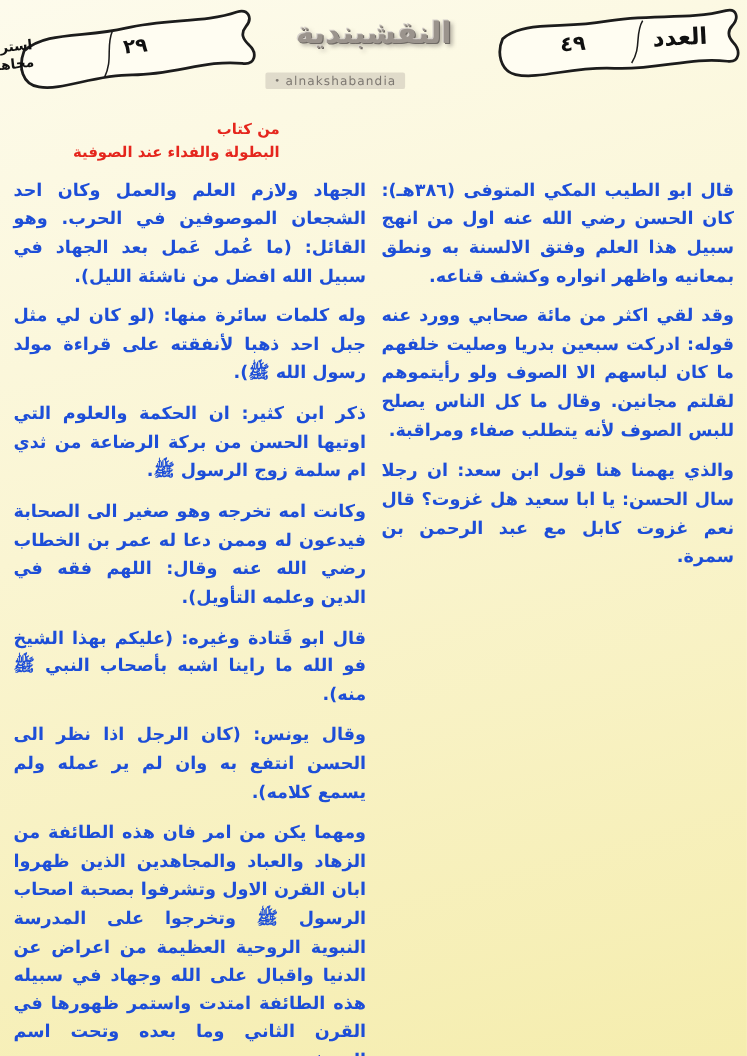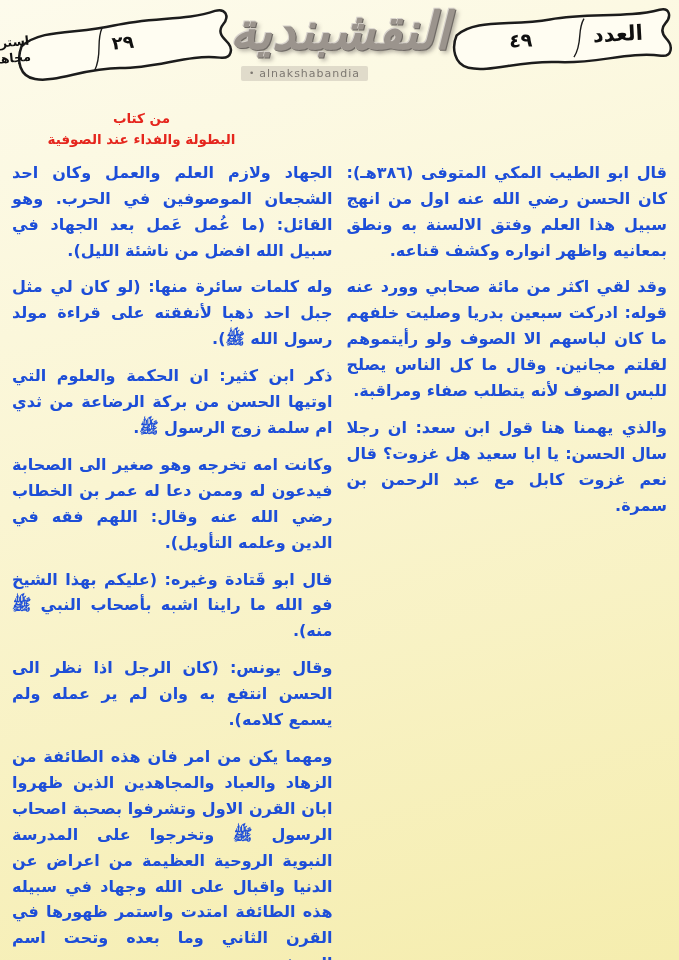--- a/index.html
+++ b/index.html
@@ -21,41 +21,40 @@
   .banner-issue { right:6px; top:6px; width:228px; height:66px; transform:rotate(-3deg); }
   .issue-label { right:30px; top:19px; font-size:21px; }
   .issue-num   { left:64px;  top:21px; font-size:19px; }
 
   .banner-rest { left:8px; top:10px; width:224px; height:70px; transform:rotate(-6deg); }
   .rest-label  { left:22px; top:13px; font-size:12.5px; text-align:center; line-height:1.3; }
   .rest-num    { left:104px; top:22px; font-size:18px; }
 
   .logo { position:absolute; left:50%; top:0; transform:translateX(-50%); width:230px; text-align:center; }
   .logo-ar {
-    font-size:52px; font-weight:bold; letter-spacing:-1px; line-height:62px;
+    font-size:27px; font-weight:bold; letter-spacing:-1px; line-height:62px;
     color:#9b948d;
     text-shadow:-1px -1px 0 #d8d3cd, 1px 1px 0 #6f6a65, 3px 3px 4px rgba(90,85,80,.45);
-    font-style:italic;
   }
   .logo-en {
     display:inline-block; direction:ltr; font-size:11px; letter-spacing:1px;
     color:#7d7871; background:rgba(150,145,138,.28);
     padding:1px 8px; border-radius:2px; margin-top:-6px;
     margin-right:70px;
   }
   .logo-en .dot { font-size:9px; vertical-align:1px; margin-right:4px; }
 
   
   .title {
     text-align:center; font-size:24px; font-weight:bold; color:#2020ae;
     margin-top:8px; text-shadow:1px 1px 1px rgba(60,60,140,.25);
   }
   .source {
     width:225px; margin:10px 425px 0 0; 
-    text-align:center; color:#e5261d; font-weight:bold;
+    color:#e5261d; font-weight:bold;
     font-size:13.5px; line-height:1.55;
   }
 
   
   .columns { display:flex; direction:rtl; gap:14px; padding:10px 12px 0 12px; }
   .col { flex:1 1 0; }
   .col p {
     font-size:16px; font-weight:bold; line-height:1.62;
     text-align:justify; margin-bottom:11px; color:#1d4ed8;
   }

